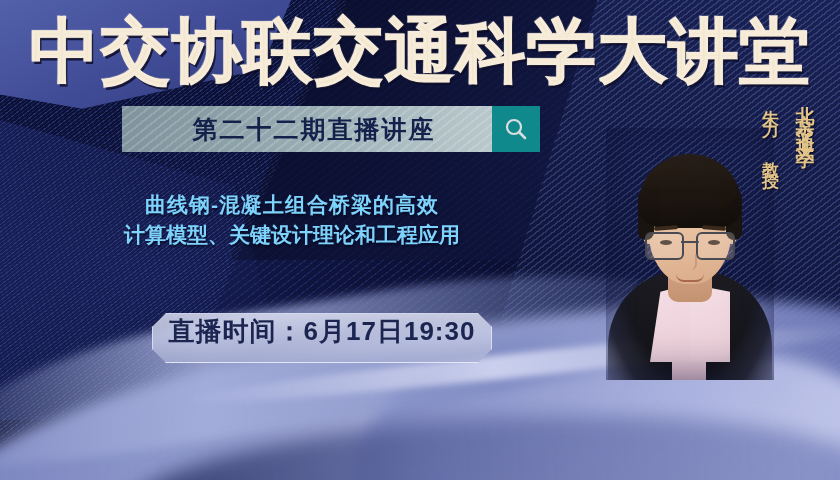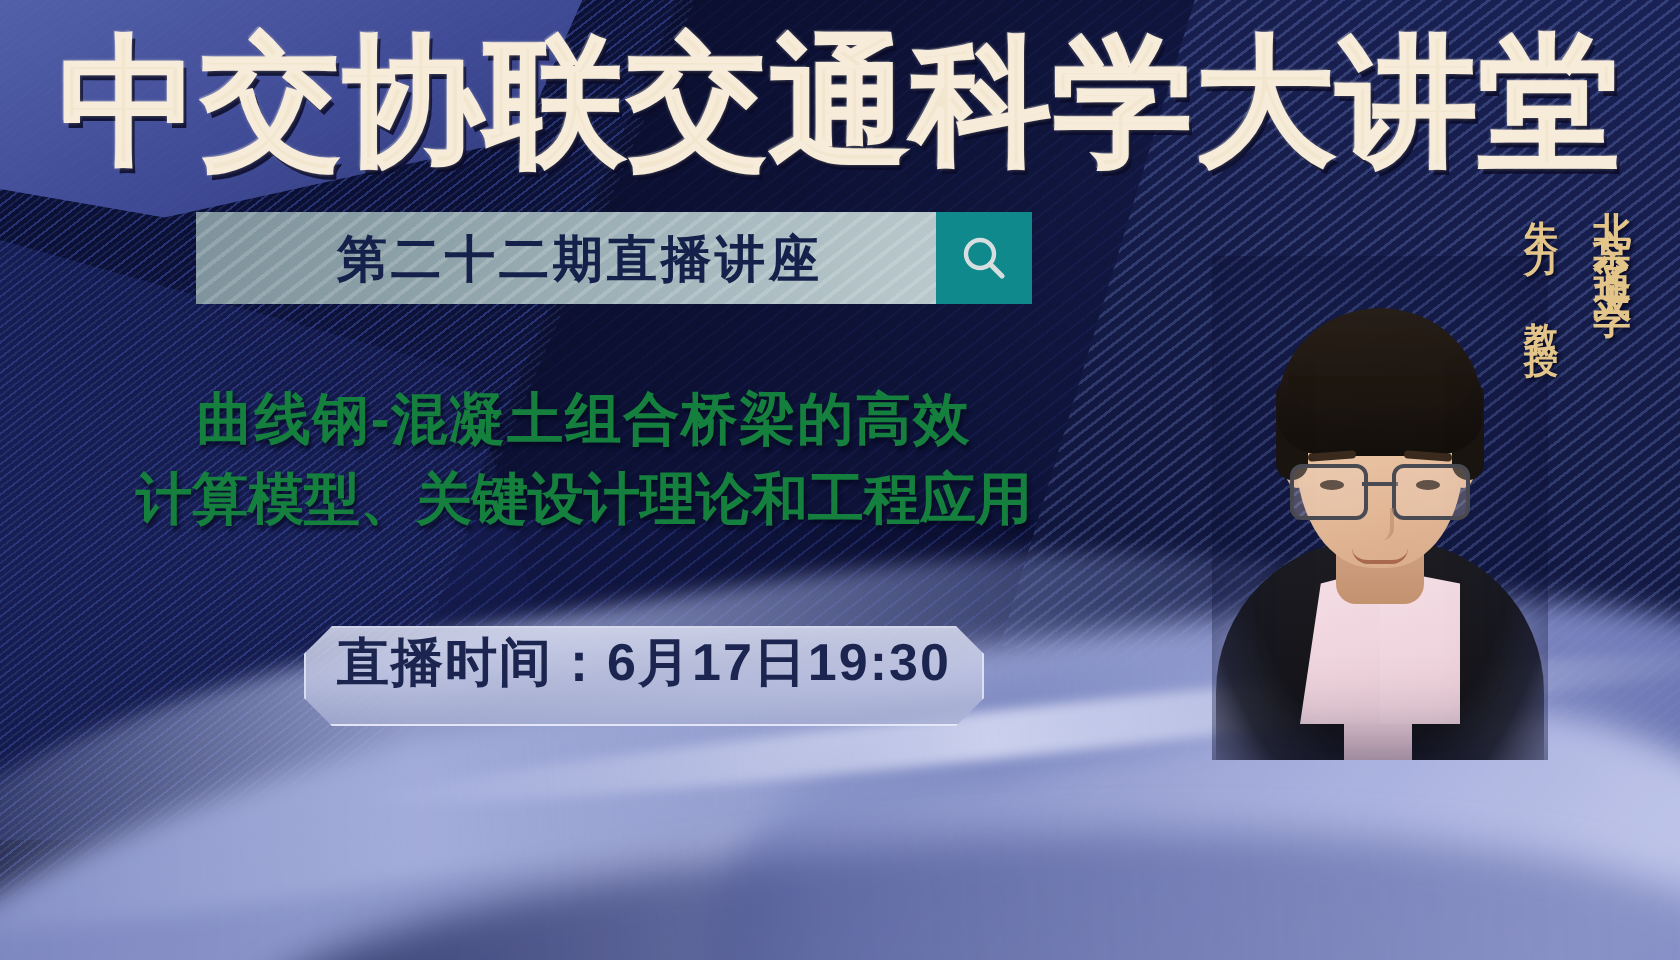--- a/index.html
+++ b/index.html
@@ -152,21 +152,21 @@
     text-shadow:
       0 0 2px rgba(255,245,220,.5),
       2px 3px 0 rgba(10,12,40,.85),
       -1px -1px 0 rgba(255,255,255,.2);
     z-index: 20;
   }
 
   
   .subtitle-bar {
     position: absolute;
-    left: 98px; top: 106px;
+    left: 122px; top: 106px;
     width: 418px; height: 46px;
     display: flex;
     align-items: stretch;
     z-index: 20;
   }
   .subtitle-field {
     position: relative;
     flex: 1;
     background: linear-gradient(100deg, #7e939c 0%, #8fa3aa 35%, #a8bac0 70%, #b9c8cc 100%);
     overflow: hidden;
@@ -203,24 +203,24 @@
   }
   .search-box svg { display: block; }
 
   
   .topic {
     position: absolute;
     left: 12px; top: 190px;
     width: 560px;
     text-align: center;
     z-index: 20;
-    font-size: 28px;
+    font-size: 21px;
     font-weight: bold;
     line-height: 1.42;
-    color: #15803d;
+    color: #7dd3fc;
     letter-spacing: 1px;
     text-shadow: 1px 2px 2px rgba(5,8,30,.8);
   }
   .topic .line2 { display: block; letter-spacing: 0px; }
 
   
   .time-badge {
     position: absolute;
     left: 152px; top: 313px;
     width: 338px; height: 48px;

